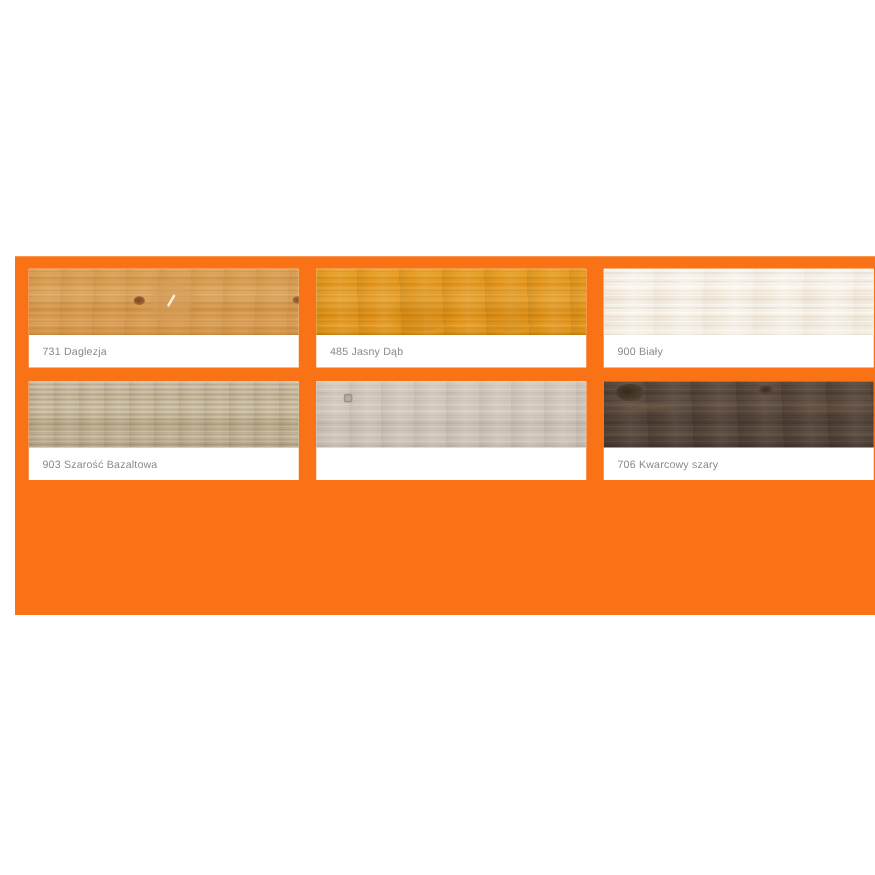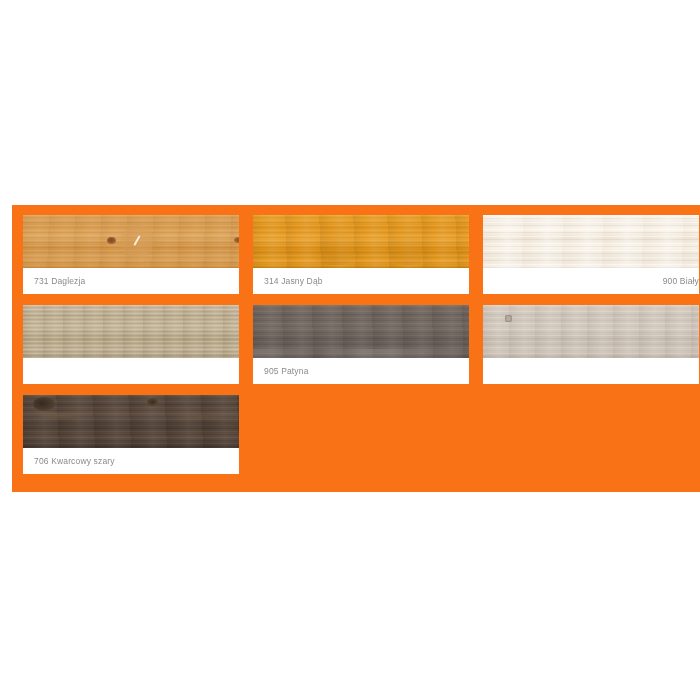--- a/index.html
+++ b/index.html
@@ -32,21 +32,21 @@
 
   .card {
     width: 216px;
     margin-right: 14px;
     margin-bottom: 11px;
     background: #ffffff;
     box-shadow: 0 0 0 0 rgba(0,0,0,0);
     display: block;
     cursor: pointer;
   }
-  .card:nth-child(3n) { margin-right: 0; text-align: right; }
+  .card:nth-child(3n) { margin-right: 0; }
 
   .swatch {
     width: 216px;
     height: 53px;
     position: relative;
     overflow: hidden;
     display: block;
   }
 
   .card-label {
@@ -148,52 +148,43 @@
 
     <div class="card">
       <div class="swatch" style="background:linear-gradient(to bottom,#e8a32c 0%,#e2941a 22%,#eaa32e 45%,#d98c12 68%,#e79d26 88%,#d0860d 100%);">
         <div class="grain">
           <div class="grain-wave" style="background-image:repeating-linear-gradient(88deg,rgba(0,0,0,0.06) 0px,rgba(0,0,0,0.0) 11px,rgba(255,255,255,0.07) 20px,rgba(0,0,0,0.0) 34px);"></div>
           <div class="grain-lines"></div>
         </div>
         <div class="hilight-circle" style="left:52px; top:4px; width:60px; height:46px; border-radius:50% 50% 45% 45%; background:radial-gradient(ellipse at 50% 100%,rgba(180,110,10,0.28) 0%,rgba(180,110,10,0.0) 62%);"></div>
         <div class="hilight-circle" style="left:128px; top:6px; width:54px; height:44px; border-radius:50%; background:radial-gradient(ellipse at 50% 100%,rgba(180,110,10,0.22) 0%,rgba(180,110,10,0.0) 62%);"></div>
       </div>
-      <div class="card-label">314 Jasny Dąb</div>
+      <div class="card-label">485 Jasny Dąb</div>
     </div>
 
     <div class="card">
       <div class="swatch" style="background:linear-gradient(to bottom,#fbf8f2 0%,#f3ece0 14%,#f9f4ea 28%,#efe6d8 44%,#f8f3e9 60%,#f0e8db 78%,#f6f1e7 100%);">
         <div class="grain">
           <div class="grain-lines" style="background-image:repeating-linear-gradient(to bottom,rgba(255,255,255,0.5) 0px,rgba(255,255,255,0.5) 1px,rgba(0,0,0,0.0) 1px,rgba(0,0,0,0.0) 3px,rgba(186,160,140,0.18) 3px,rgba(186,160,140,0.18) 4px,rgba(0,0,0,0.0) 4px,rgba(0,0,0,0.0) 7px);"></div>
           <div class="grain-wave" style="background-image:repeating-linear-gradient(91deg,rgba(200,170,150,0.08) 0px,rgba(0,0,0,0.0) 14px,rgba(255,255,255,0.3) 24px,rgba(0,0,0,0.0) 40px);"></div>
         </div>
       </div>
       <div class="card-label">900 Biały</div>
     </div>
 
     <div class="card">
       <div class="swatch" style="background:linear-gradient(to bottom,#c8baa0 0%,#bcab8c 20%,#c5b698 42%,#b3a281 64%,#c1b193 84%,#ab9a7b 100%);">
         <div class="grain">
           <div class="grain-lines" style="background-image:repeating-linear-gradient(to bottom,rgba(255,255,255,0.18) 0px,rgba(255,255,255,0.18) 1px,rgba(0,0,0,0.0) 1px,rgba(0,0,0,0.0) 2px,rgba(0,0,0,0.06) 2px,rgba(0,0,0,0.06) 3px,rgba(0,0,0,0.0) 3px,rgba(0,0,0,0.0) 4px);"></div>
           <div class="grain-wave" style="background-image:repeating-linear-gradient(90deg,rgba(0,0,0,0.05) 0px,rgba(0,0,0,0.0) 6px,rgba(255,255,255,0.08) 12px,rgba(0,0,0,0.0) 20px);"></div>
         </div>
       </div>
-    </div>
-
-    <div class="card">
-      <div class="swatch" style="background:linear-gradient(to bottom,#776c65 0%,#6d635d 20%,#746a63 42%,#655b55 66%,#6e645e 86%,#5b524d 100%);">
-        <div class="grain">
-          <div class="grain-lines" style="background-image:repeating-linear-gradient(to bottom,rgba(255,255,255,0.06) 0px,rgba(255,255,255,0.06) 1px,rgba(0,0,0,0.0) 1px,rgba(0,0,0,0.0) 3px,rgba(0,0,0,0.07) 3px,rgba(0,0,0,0.07) 4px,rgba(0,0,0,0.0) 4px,rgba(0,0,0,0.0) 6px);"></div>
-          <div class="grain-wave" style="background-image:repeating-linear-gradient(89deg,rgba(0,0,0,0.07) 0px,rgba(0,0,0,0.0) 10px,rgba(255,255,255,0.05) 19px,rgba(0,0,0,0.0) 30px);"></div>
-        </div>
-        <div class="hilight-circle" style="left:0px; top:44px; width:216px; height:9px; border-radius:0; background:linear-gradient(to right,rgba(230,225,220,0.16) 0%,rgba(230,225,220,0.04) 30%,rgba(230,225,220,0.18) 55%,rgba(230,225,220,0.03) 100%);"></div>
-      </div>
-      <div class="card-label">905 Patyna</div>
-    </div>
+      <div class="card-label">903 Szarość Bazaltowa</div>
+    </div>
+
 
     <div class="card">
       <div class="swatch" style="background:linear-gradient(to bottom,#d6ccc1 0%,#cdc3b8 22%,#d3c9be 44%,#c5bbb0 66%,#cfc5ba 86%,#c0b6aa 100%);">
         <div class="grain">
           <div class="grain-lines" style="background-image:repeating-linear-gradient(to bottom,rgba(255,255,255,0.2) 0px,rgba(255,255,255,0.2) 1px,rgba(0,0,0,0.0) 1px,rgba(0,0,0,0.0) 3px,rgba(0,0,0,0.035) 3px,rgba(0,0,0,0.035) 4px,rgba(0,0,0,0.0) 4px,rgba(0,0,0,0.0) 6px);"></div>
           <div class="grain-wave" style="background-image:repeating-linear-gradient(90deg,rgba(0,0,0,0.04) 0px,rgba(0,0,0,0.0) 8px,rgba(255,255,255,0.1) 15px,rgba(0,0,0,0.0) 26px);"></div>
         </div>
         <div class="knot" style="left:22px; top:10px; width:7px; height:7px; border-radius:2px; background:#b8ada1; box-shadow:inset 0 0 0 1.3px #9f9387;"></div>
       </div>
     </div>

